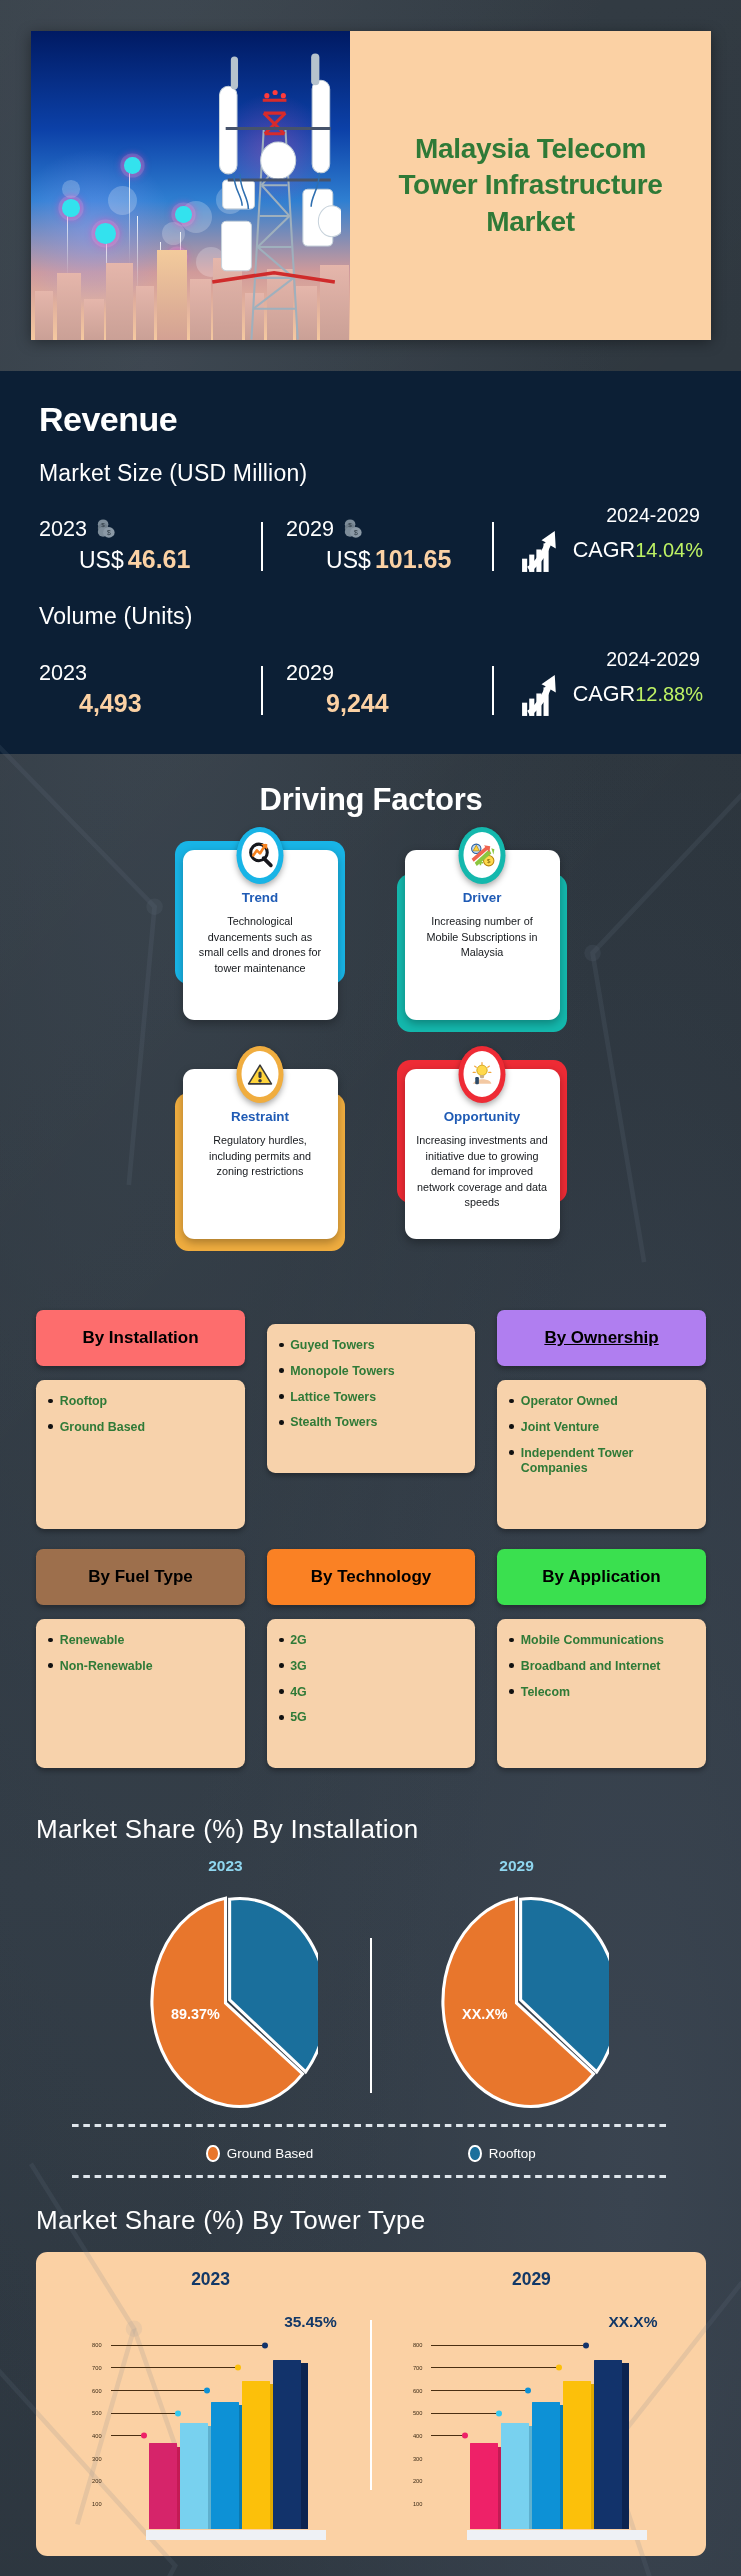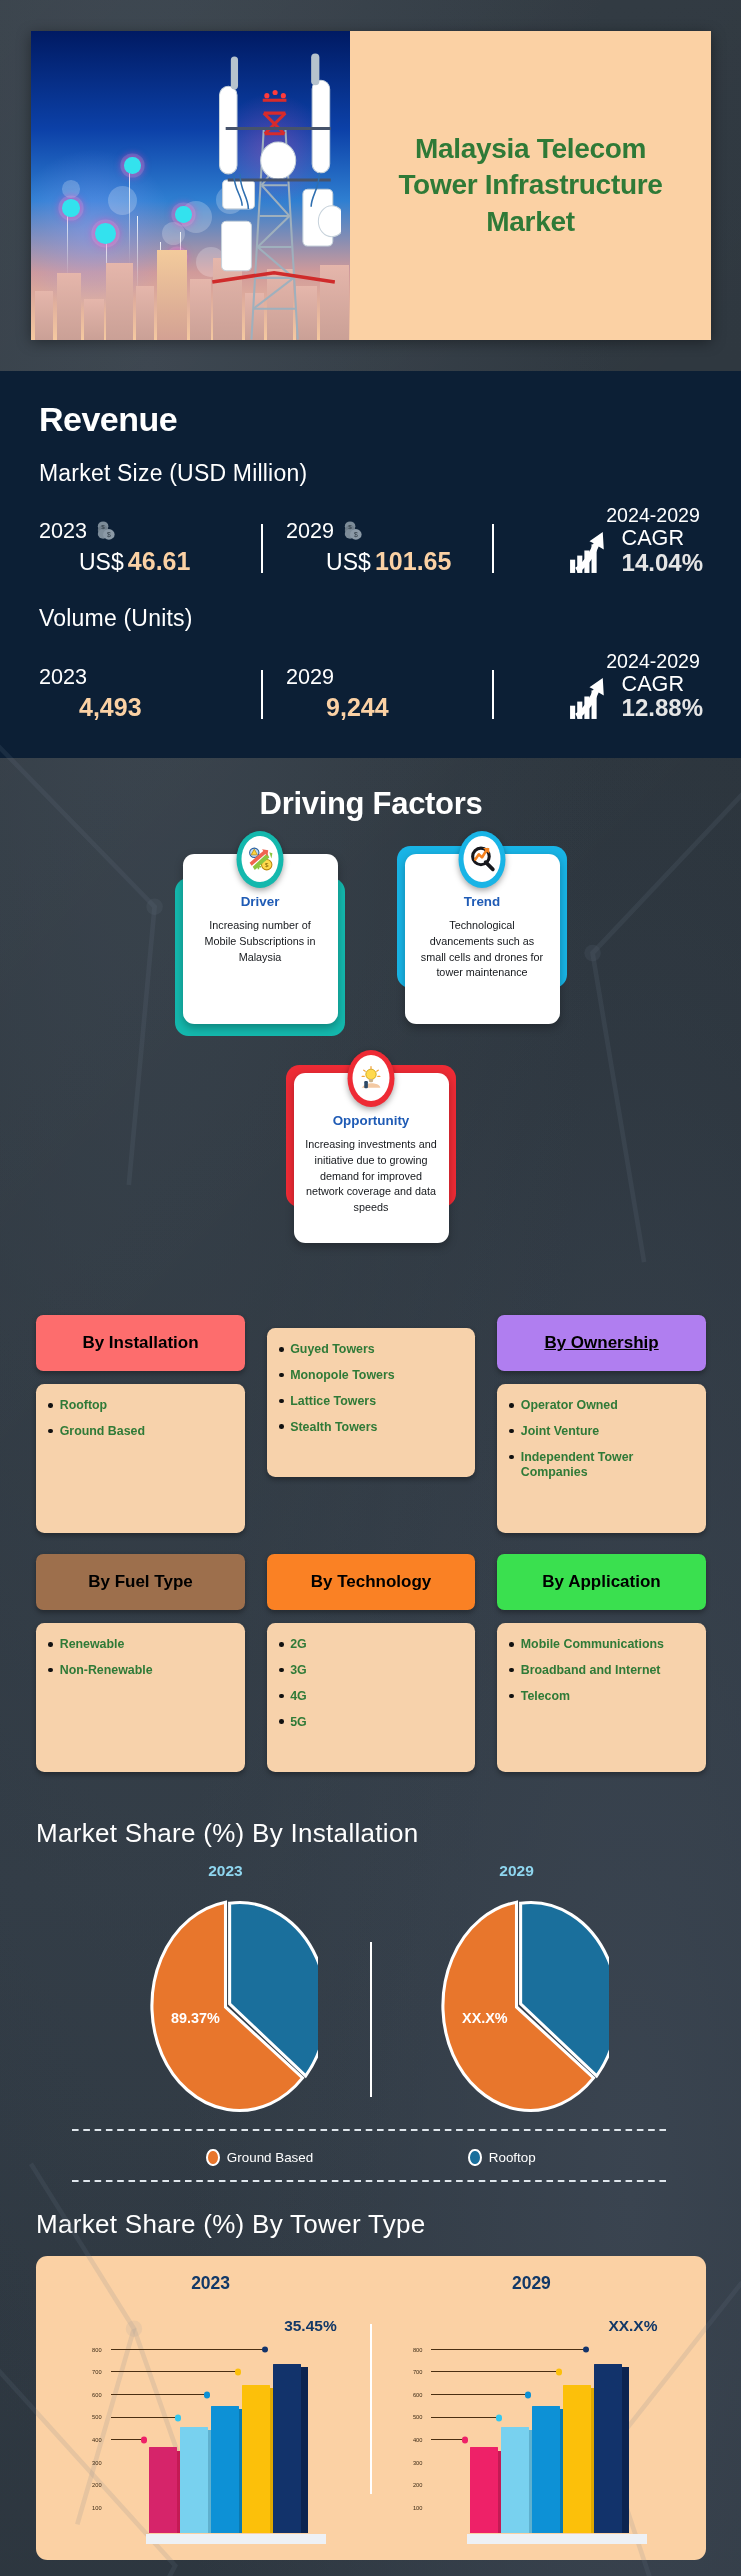--- a/index.html
+++ b/index.html
@@ -80,23 +80,23 @@
   .rev-cell.c2 { width: 206px; }
   .rev-year { font-size: 21.6px; font-weight:400; display:flex; align-items:center; gap:7.2px; }
   .rev-val { font-size: 25px; font-weight:800; margin-top:3.1px; white-space:nowrap;margin-left:40px; }
   .rev-val .unit { font-weight:400; font-size:23px; margin-right:4.1px; }
   .amber { color:#fbd1a4; }
   .vdiv { width:2.1px; background:#ffffff; height:49px; margin: 0 23px 3.1px 0; align-self:flex-end; }
   .vdiv.v2 { margin-left: 0; }
   .cagr-box { display:flex; flex-direction:column; align-items:flex-start; margin-left:auto; }
   .cagr-top { font-size:19.6px; font-weight:400; align-self:flex-end; margin-right:3.1px; }
   .cagr-mid { display:flex; align-items:center; gap:7.2px; }
-  .cagr-txt { display:flex; flex-direction:column; }
+  .cagr-txt { display:flex; flex-direction:row; }
   .cagr-label { font-size:21.6px; font-weight:400; line-height:1; }
-  .cagr-val { font-size:24px; font-weight:700; line-height:1.15; color:#e5e5e5; }
+  .cagr-val { font-size:20px; font-weight:400; line-height:1.15; color:#bef264; }
   .coin { width:23px; height:23px; }
   .arrowchart { width:47px; height:47px; }
 
   
   .driving { padding: 28px 0 0 0; }
   .sec-bold-title { font-size:31px; font-weight:800; text-align:center; letter-spacing:-0.3px; }
   .cards-row { display:flex; justify-content:center; gap:67px; margin-top: 32px; }
   .card-outer { position:relative; width: 155px; }
   .ribbon {
     position:absolute; left:-7.2px; right:-7.2px; top:24px; bottom:-11.3px;
@@ -402,20 +402,38 @@
         </div>
       </div>
     </div>
   </div>
 
   <div class="driving">
     <div class="sec-bold-title">Driving Factors</div>
 
     <div class="cards-row">
       <div class="card-outer">
+        <div class="ribbon up" style="background:#18b4e6;"></div>
+        <div class="badge" style="background:#18b4e6;">
+          <div class="badge-inner">
+            <svg width="28" height="28" viewBox="0 0 54 54">
+              <circle cx="24" cy="22" r="16" fill="none" stroke="#17181d" stroke-width="6"></circle>
+              <path d="M33 33 L47 47" stroke="#17181d" stroke-width="7" stroke-linecap="round"></path>
+              <path d="M13 28 L20 18 L26 24 L36 8" fill="none" stroke="#f58220" stroke-width="5" stroke-linecap="round" stroke-linejoin="round"></path>
+              <path d="M28 6 L40 6 L40 17 Z" fill="#f58220"></path>
+            </svg>
+          </div>
+        </div>
+        <div class="card">
+          <div class="card-title">Trend</div>
+          <div class="card-body">Technological dvancements such as small cells and drones for tower maintenance</div>
+        </div>
+      </div>
+
+      <div class="card-outer">
         <div class="ribbon down" style="background:#14b8ad;"></div>
         <div class="badge" style="background:#14b8ad;">
           <div class="badge-inner">
             <svg width="28" height="28" viewBox="0 0 54 54" style="font-size:40px">
               <circle cx="15" cy="15" r="9" fill="#bcd9f5" stroke="#2b5f9e" stroke-width="2"></circle>
               <path d="M9 19 L15 8 L21 19 Z" fill="#ffd43b" stroke="#b8860b" stroke-width="1.4"></path>
               <circle cx="39" cy="38" r="10" fill="#ffd94d" stroke="#b8860b" stroke-width="2"></circle>
               <text x="39" y="43" font-size="12" text-anchor="middle" fill="#7a5c00" font-family="Liberation Sans">$</text>
               <path d="M6 34 L34 10 L38 16 L10 40 Z" fill="#f0634f"></path>
               <path d="M12 42 L40 16 L44 24 L16 48 Z" fill="#8cc63f"></path>
@@ -423,41 +441,39 @@
               <path d="M44 14 L50 16 L48 26 Z" fill="#8cc63f"></path>
               <path d="M18 42 h10 M23 37 v10" stroke="#8cc63f" stroke-width="3"></path>
             </svg>
           </div>
         </div>
         <div class="card">
           <div class="card-title">Driver</div>
           <div class="card-body">Increasing number of Mobile Subscriptions in Malaysia</div>
         </div>
       </div>
-
+    </div>
+
+    <div class="cards-row" style="margin-top:49px;">
       <div class="card-outer">
-        <div class="ribbon up" style="background:#18b4e6;"></div>
-        <div class="badge" style="background:#18b4e6;">
+        <div class="ribbon down" style="background:#f0ad3f;"></div>
+        <div class="badge" style="background:#f0ad3f;">
           <div class="badge-inner">
-            <svg width="28" height="28" viewBox="0 0 54 54">
-              <circle cx="24" cy="22" r="16" fill="none" stroke="#17181d" stroke-width="6"></circle>
-              <path d="M33 33 L47 47" stroke="#17181d" stroke-width="7" stroke-linecap="round"></path>
-              <path d="M13 28 L20 18 L26 24 L36 8" fill="none" stroke="#f58220" stroke-width="5" stroke-linecap="round" stroke-linejoin="round"></path>
-              <path d="M28 6 L40 6 L40 17 Z" fill="#f58220"></path>
+            <svg width="27" height="27" viewBox="0 0 52 52">
+              <path d="M26 8 L48 44 L4 44 Z" fill="#ffd43b" stroke="#3b3b3b" stroke-width="3" stroke-linejoin="round"></path>
+              <rect x="23" y="20" width="6" height="13" rx="3" fill="#3b3b3b"></rect>
+              <circle cx="26" cy="38" r="3.4" fill="#3b3b3b"></circle>
             </svg>
           </div>
         </div>
         <div class="card">
-          <div class="card-title">Trend</div>
-          <div class="card-body">Technological dvancements such as small cells and drones for tower maintenance</div>
-        </div>
-      </div>
-    </div>
-
-    <div class="cards-row" style="margin-top:49px;">
+          <div class="card-title">Restraint</div>
+          <div class="card-body">Regulatory hurdles, including permits and zoning restrictions</div>
+        </div>
+      </div>
 
       <div class="card-outer">
         <div class="ribbon up" style="background:#ee2b35;"></div>
         <div class="badge" style="background:#ee2b35;">
           <div class="badge-inner">
             <svg width="27" height="27" viewBox="0 0 52 52">
               <circle cx="26" cy="18" r="10" fill="#ffd94d" stroke="#c79b00" stroke-width="1.5"></circle>
               <rect x="22" y="27" width="8" height="6" rx="2" fill="#c9b089"></rect>
               <g stroke="#f2a43a" stroke-width="2.4" stroke-linecap="round">
                 <path d="M26 3 v4 M12 10 l3 2 M40 10 l-3 2 M9 22 h4 M39 22 h4"></path>

